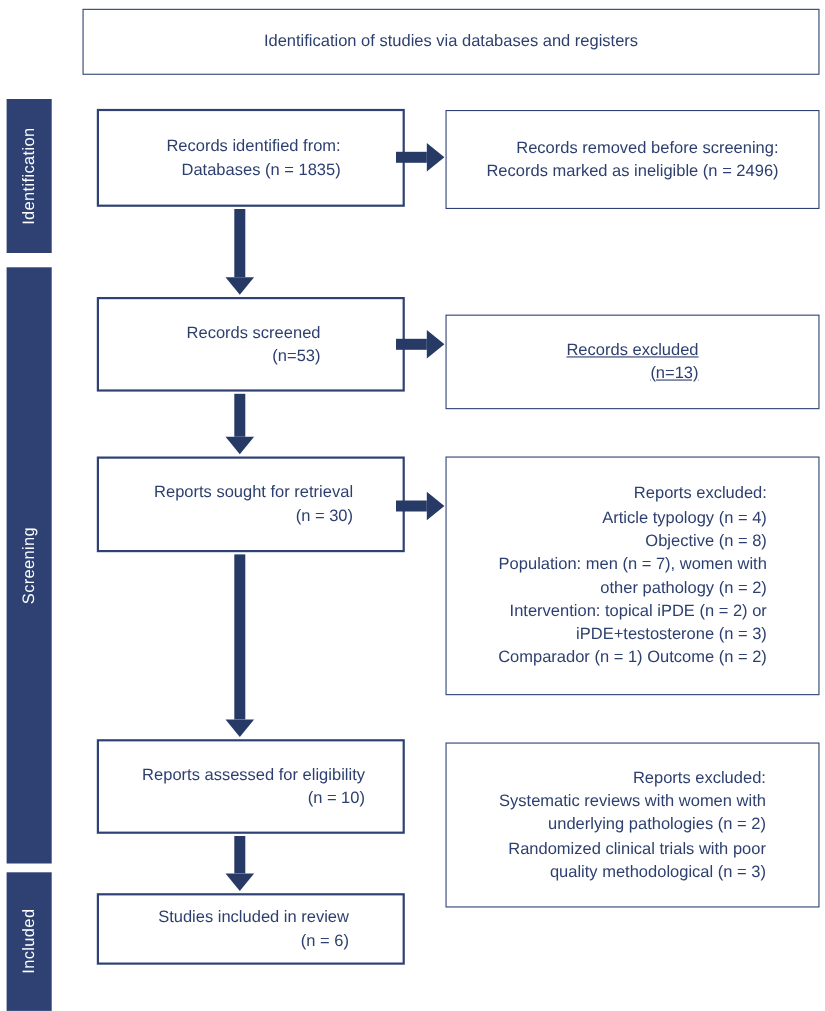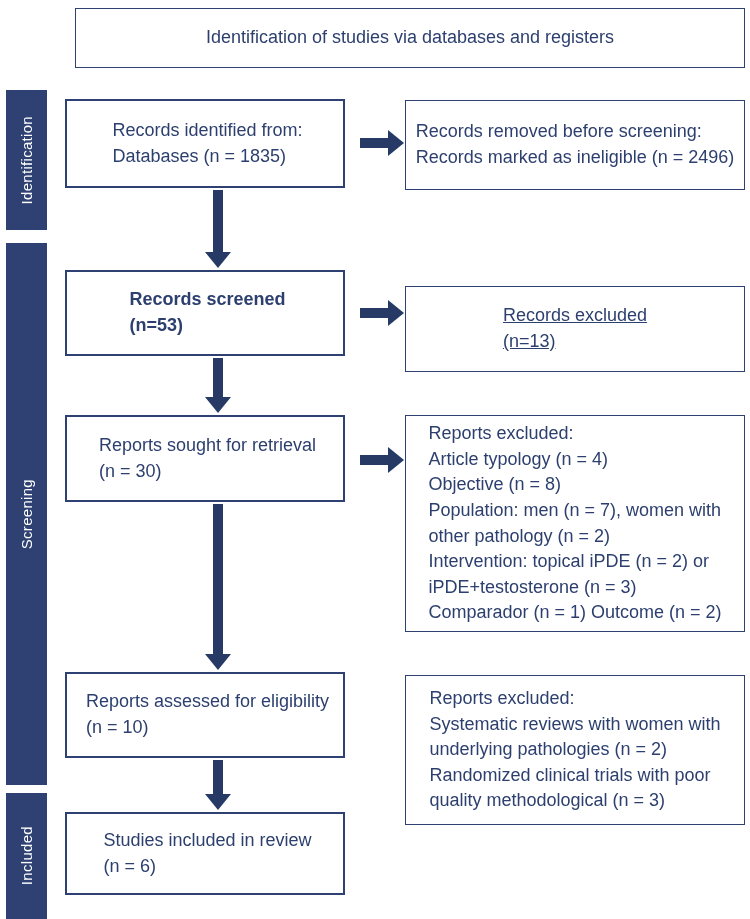--- a/index.html
+++ b/index.html
@@ -40,29 +40,29 @@
     letter-spacing:0.3px;
     white-space:nowrap;
   }
   
   .box{
     position:absolute;
     background:var(--background);
     display:flex;
     align-items:center;
     justify-content:center;
-    text-align:left;
+    text-align:right;
     color:var(--text);
-    font-size:18px;
+    font-size:15px;
     line-height:1.42;
     box-sizing:border-box;
     padding:4px 6px;
   }
   .box .box-text{white-space:pre-line;}
-  .left-box{left:65px;width:280px;border:2px solid var(--border);padding-left:11px;}
+  .left-box{left:88px;width:280px;border:2px solid var(--border);padding-left:11px;}
   .right-box{left:405px;width:340px;border:1.5px solid var(--border);}
   .title-box{left:75px;top:8px;width:670px;height:60px;border:1.5px solid var(--border);}
   
   .varrow{
     position:absolute;
     width:26px;
     display:flex;
     flex-direction:column;
     align-items:center;
   }
@@ -103,33 +103,33 @@
   </div>
 
   <div class="box title-box">
     <span class="box-text">Identification of studies via databases and registers</span>
   </div>
 
   <div class="box left-box" style="top:99px;height:89px;">
     <span class="box-text">Records identified from:
 Databases (n = 1835)</span>
   </div>
-  <div class="box left-box" style="top:270px;height:86px;font-weight:bold;">
+  <div class="box left-box" style="top:270px;height:86px;">
     <span class="box-text">Records screened
 (n=53)</span>
   </div>
   <div class="box left-box" style="top:415px;height:87px;">
     <span class="box-text">Reports sought for retrieval
 (n = 30)</span>
   </div>
   <div class="box left-box" style="top:672px;height:86px;">
     <span class="box-text">Reports assessed for eligibility
 (n = 10)</span>
   </div>
-  <div class="box left-box" style="top:812px;height:83px;">
+  <div class="box left-box" style="top:812px;height:65px;">
     <span class="box-text">Studies included in review
 (n = 6)</span>
   </div>
 
   <div class="box right-box" style="top:100px;height:90px;">
     <span class="box-text">Records removed before screening:
 Records marked as ineligible (n = 2496)</span>
   </div>
   <div class="box right-box" style="top:286px;height:86px;text-decoration:underline;">
     <span class="box-text">Records excluded

